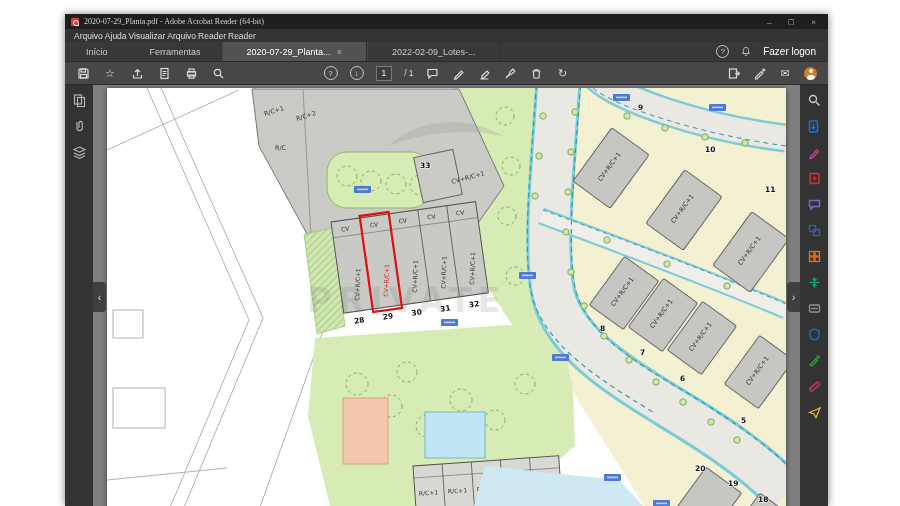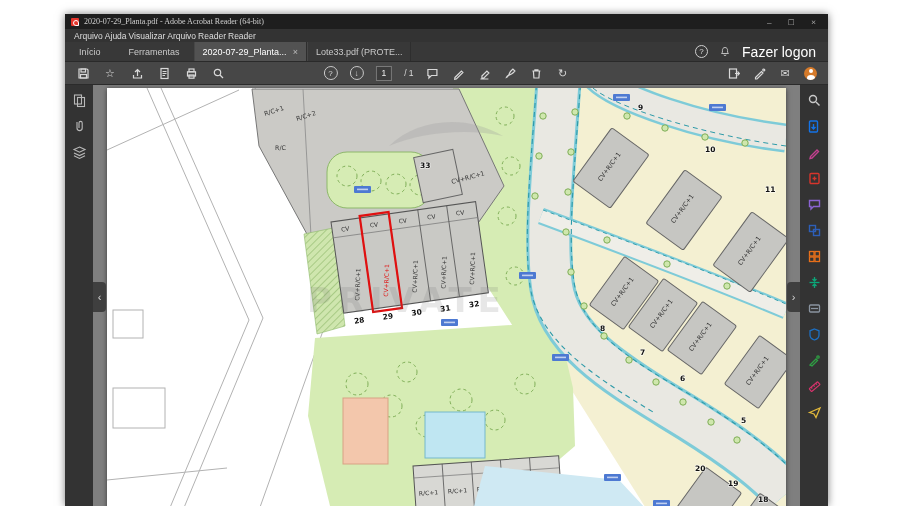--- a/index.html
+++ b/index.html
@@ -16,30 +16,30 @@
                   border:1px solid #fff;border-radius:50% 50% 0 50%;}
   .titlebar .t{color:#cfcfcf;font-size:8px;white-space:nowrap;overflow:hidden;flex:1;}
   .win-ctl{color:#c4c4c4;font-size:9px;line-height:14px;padding:0 6px;cursor:default;}
   
   .menubar{height:13px;background:#333;display:flex;align-items:center;gap:2px;
            padding:0 9px;font-size:8.5px;color:#dedede;flex:0 0 auto;}
   .menubar span{cursor:default;}
   
   .tabbar{height:19px;background:#383838;display:flex;align-items:stretch;
           font-size:9px;color:#c9c9c9;border-bottom:1px solid #2a2a2a;flex:0 0 auto;}
-  .tab-plain{padding:0 14px;display:flex;align-items:center;}
-  .doc-tab{padding:0 8px;display:flex;align-items:center;gap:6px;
+  .tab-plain{padding:0 21px;display:flex;align-items:center;}
+  .doc-tab{padding:0 24px;display:flex;align-items:center;gap:6px;
            border-right:1px solid #2e2e2e;border-left:1px solid #474747;
            white-space:nowrap;max-width:112px;overflow:hidden;}
   .doc-tab.active{background:#525252;color:#fff;}
   .doc-tab .x{color:#bbb;}
   .tab-right{margin-left:auto;display:flex;align-items:center;gap:11px;padding-right:12px;color:#ddd;}
   .q-icon{width:11px;height:11px;border:1px solid #cfcfcf;border-radius:50%;
           font-size:8px;display:flex;align-items:center;justify-content:center;}
-  .login{font-size:14px;color:#fff;}
+  .login{font-size:10px;color:#fff;}
   
   .toolbar{height:22px;background:#474747;display:flex;align-items:center;
            padding:0 11px;border-bottom:1px solid #2b2b2b;position:relative;flex:0 0 auto;}
   .tb-left{display:flex;gap:13px;align-items:center;}
   .tb-center{position:absolute;left:50%;transform:translateX(-50%);
              display:flex;gap:12px;align-items:center;}
   .tb-right{margin-left:auto;display:flex;gap:12px;align-items:center;}
   .tbi{display:flex;align-items:center;justify-content:center;width:14px;height:14px;
        color:#d9d9d9;font-size:11px;cursor:pointer;}
   .tbi svg{stroke:#d9d9d9;fill:none;stroke-width:1.2;}
@@ -94,21 +94,21 @@
   </div>
 
   <div class="tabbar">
     <span class="tab-plain">Início</span>
     <span class="tab-plain">Ferramentas</span>
     <span class="doc-tab active">
       <span>2020-07-29_Planta...</span>
       <span class="x">×</span>
     </span>
     <span class="doc-tab">
-      <span>Lote33.pdf (PROTE...</span>
+      <span>2022-02-09_Lotes-...</span>
     </span>
     <span class="tab-right">
       <span class="q-icon">?</span>
       <svg width="12" height="13" viewBox="0 0 15 15">
         <path d="M7.5,2.5 c-2.2,0 -3.2,1.6 -3.2,3.6 v2.2 l-1.1,1.7 h8.6 l-1.1,-1.7 v-2.2 c0,-2 -1,-3.6 -3.2,-3.6 Z M6.3,11.5 a1.2,1.2 0 0 0 2.4,0" fill="none" stroke="#cfcfcf" stroke-width="1.1"></path>
       </svg>
       <span class="login">Fazer logon</span>
     </span>
   </div>
 

